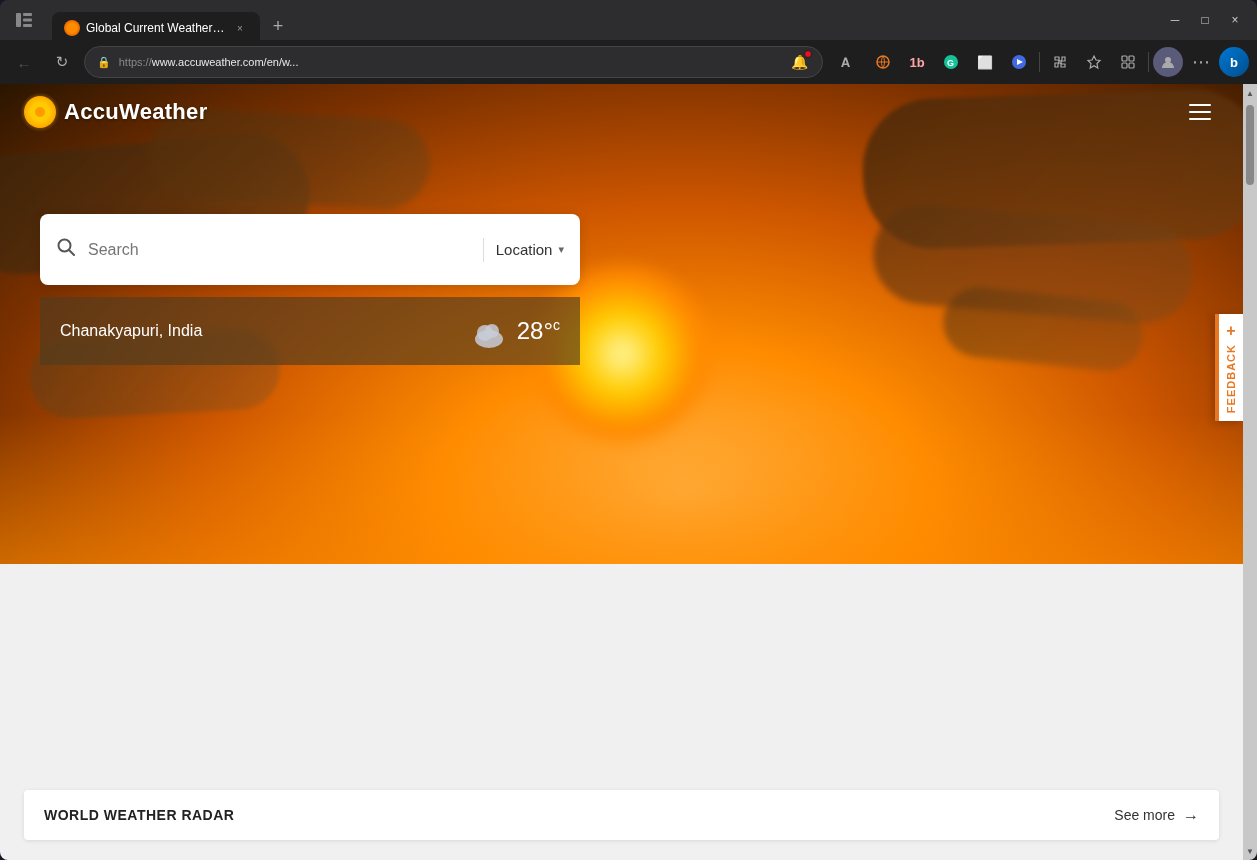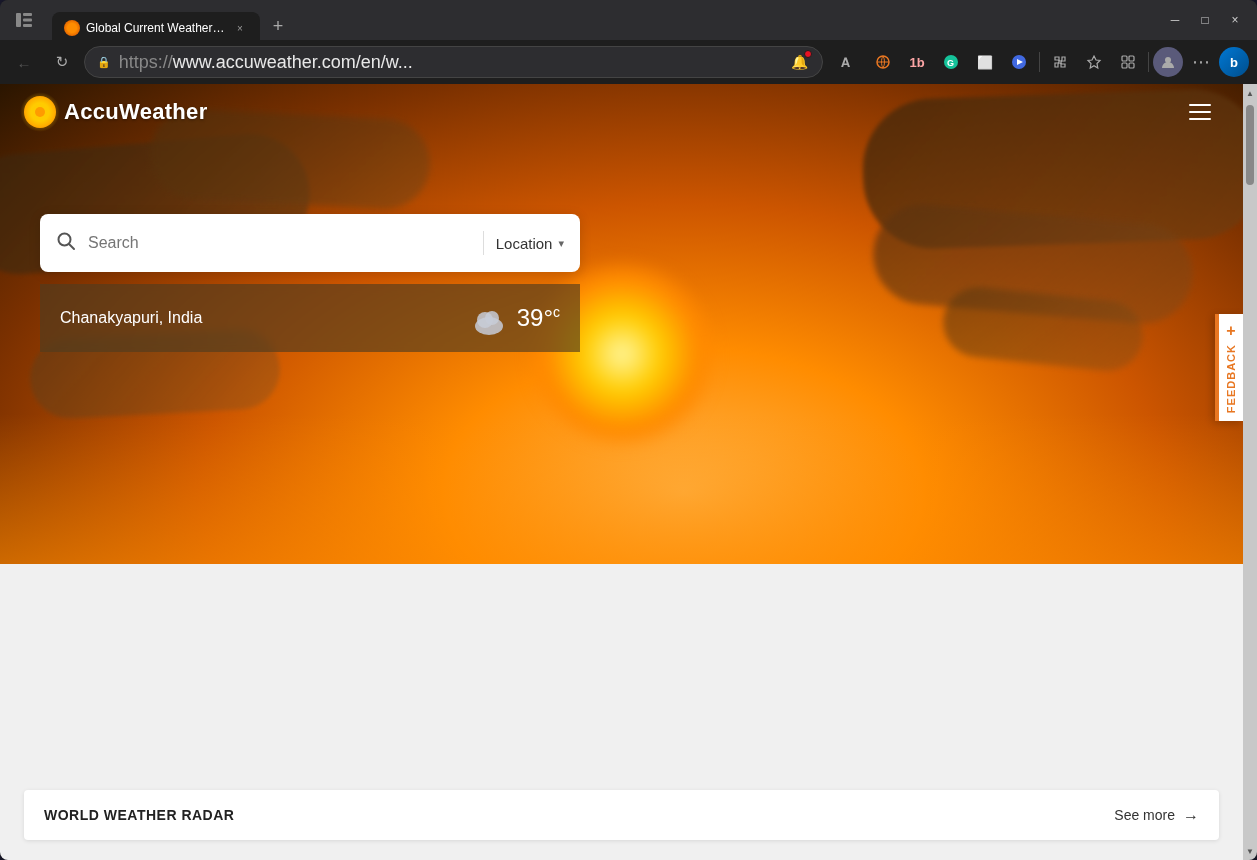--- a/index.html
+++ b/index.html
@@ -159,21 +159,21 @@
       border-radius: 16px;
       display: flex;
       align-items: center;
       padding: 0 12px;
       gap: 8px;
       border: 1px solid #444;
     }
     .lock-icon { color: #aaa; font-size: 11px; flex-shrink: 0; }
     .address-text {
       color: #e8e8e8;
-      font-size: 18px;
+      font-size: 11px;
       flex: 1;
       white-space: nowrap;
       overflow: hidden;
       text-overflow: ellipsis;
     }
     .address-text span.https { color: #888; }
     .address-text span.domain { color: #e8e8e8; }
 
     .notif-icon {
       width: 20px;
@@ -427,21 +427,21 @@
       z-index: 10;
       width: 540px;
     }
 
     .search-box {
       display: flex;
       align-items: center;
       background: white;
       border-radius: 8px;
       padding: 0 16px;
-      height: 58px;
+      height: 71px;
       gap: 12px;
       box-shadow: 0 2px 12px rgba(0,0,0,0.15);
     }
 
     .search-icon-wrap {
       color: #555;
       font-size: 18px;
       flex-shrink: 0;
     }
 
@@ -794,21 +794,21 @@
               <svg width="42" height="36" viewBox="0 0 42 36">
 
                 <path d="M10 10 A8 8 0 1 0 10 26 A6 6 0 1 1 10 10Z" fill="rgba(220,220,230,0.9)"></path>
 
                 <ellipse cx="26" cy="26" rx="14" ry="9" fill="rgba(200,205,215,0.85)"></ellipse>
 
                 <circle cx="22" cy="20" r="8" fill="rgba(200,205,215,0.85)"></circle>
                 <circle cx="29" cy="18" r="7" fill="rgba(200,205,215,0.85)"></circle>
               </svg>
               <span class="temp-display">
-                <span>39°</span><sup style="font-size:14px;">c</sup>
+                <span>28°</span><sup style="font-size:14px;">c</sup>
               </span>
             </div>
           </div>
         </div>
 
         <div class="feedback-panel">
           <div class="feedback-btn">
             <span class="feedback-plus">+</span>
             <span class="feedback-text-vertical">FEEDBACK</span>
           </div>

